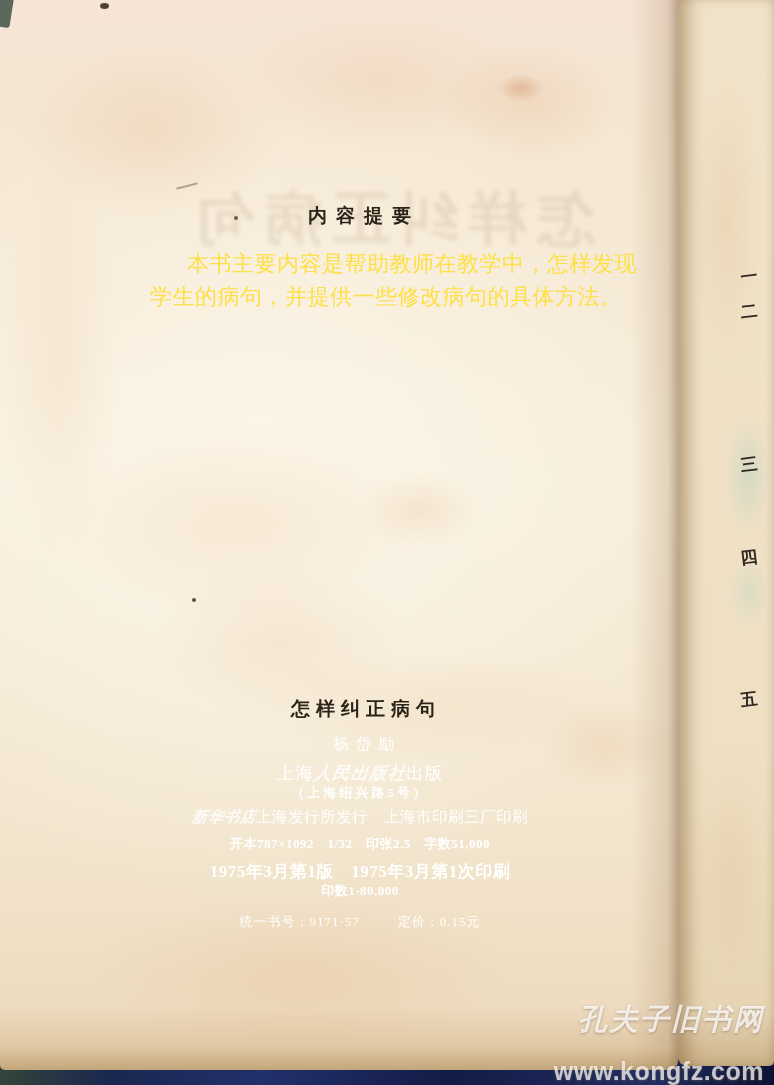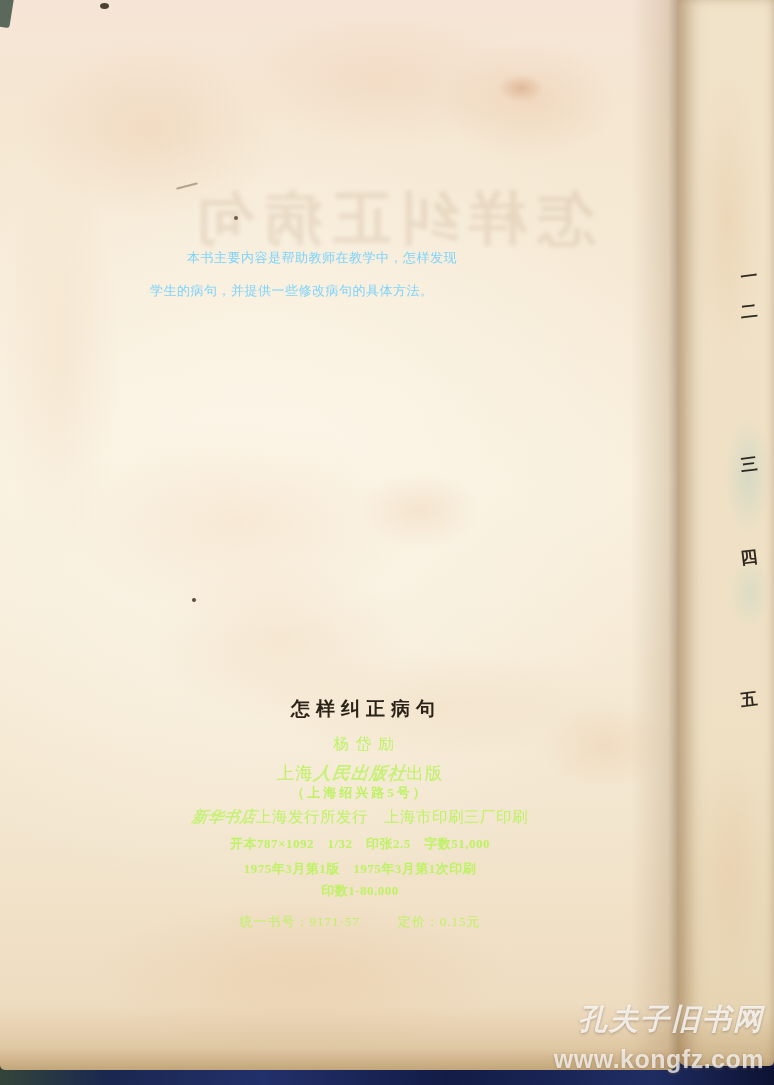--- a/index.html
+++ b/index.html
@@ -46,54 +46,54 @@
     background:rgba(95,80,62,.45); transform:rotate(-14deg); border-radius:2px;
   }
   
   .ghost-title {
     position:absolute; left:100px; top:180px; width:580px; z-index:1;
     text-align:center; font-size:58px; font-weight:bold; letter-spacing:10px;
     color:rgba(163,124,88,.17); transform:scaleX(-1); filter:blur(2px);
     white-space:nowrap;
   }
   
-  .txt { position:absolute; z-index:3; white-space:nowrap; color:#bef264; }
+  .txt { position:absolute; z-index:3; white-space:nowrap; color:#ffffff; }
   .summary-title { left:140px; top:203px; width:430px; text-align:center;
     font-size:19px; font-weight:bold; letter-spacing:9px; padding-left:9px; color:#2c2318; }
-  .s-line  { left:150px; width:440px; font-size:13px; letter-spacing:.5px; color:#7dd3fc; }
+  .s-line  { left:150px; width:440px; font-size:22px; letter-spacing:.5px; color:#fde047; }
   .s-line1 { top:249px; padding-left:37px; }
   .s-line2 { top:282px; }
   .s-line3 { top:315px; padding-left:37px; }
 
   .c-line   { left:35px; width:650px; text-align:center; }
   .c-title  { top:696px; font-size:19px; font-weight:bold; letter-spacing:6px; padding-left:6px; color:#2c2318; }
   .c-author { top:734px; font-size:15.5px; letter-spacing:7px; padding-left:7px; }
   .c-publisher { top:761px; font-size:17.5px; letter-spacing:1px; }
   .c-address   { top:784px; font-size:13px; letter-spacing:3px; font-weight:bold; }
   .c-dist      { top:807px; font-size:15.5px; letter-spacing:.5px; }
   .c-format    { top:835px; font-size:13px; letter-spacing:.5px; font-weight:bold; }
-  .c-edition   { top:860px; font-size:13px; letter-spacing:.5px; font-weight:bold; }
+  .c-edition   { top:860px; font-size:17px; letter-spacing:.5px; font-weight:bold; }
   .c-run       { top:882px; font-size:13px; letter-spacing:.5px; font-weight:bold; }
   .c-booknum   { top:913px; font-size:13px; letter-spacing:1px; }
   .script { display:inline-block; font-style:italic; transform:skewX(-8deg); opacity:.82; font-weight:bold; }
   .gap-s  { display:inline-block; width:16px; }
   .gap-m  { display:inline-block; width:38px; }
 
   
   .edge-num { position:absolute; left:58px; width:26px; text-align:center; z-index:2;
     font-size:17px; font-weight:bold; color:#2e2821; transform:rotate(-7deg); }
   .en-1 { top:265px; } .en-2 { top:300px; } .en-3 { top:453px; }
   .en-4 { top:546px; } .en-5 { top:688px; }
 
   
   .watermark { position:absolute; right:10px; top:1000px; z-index:5; text-align:right;
     color:rgba(255,255,255,.78); }
   .wm-cn  { font-size:29px; font-weight:bold; font-style:italic; letter-spacing:2px;
     text-shadow:0 1px 3px rgba(128,100,70,.55), 0 0 7px rgba(255,255,255,.22);text-align:right; }
-  .wm-url { font-size:25px; font-weight:bold; letter-spacing:.5px; margin-top:5px;
+  .wm-url { font-size:25px; font-weight:bold; letter-spacing:.5px; margin-top:17px;
     font-family:"Liberation Sans", sans-serif; color:rgba(255,255,255,.72);
     text-shadow:0 1px 3px rgba(128,100,70,.5); }
 </style>
 </head>
 <body>
 
 <div class="photo">
 
   <div class="strip-bottom"></div>
 
@@ -124,20 +124,21 @@
     <div class="speck" style="left:234px;top:216px;width:4px;height:4px;background:#6a5742;"></div>
     <div class="speck" style="left:100px;top:3px;width:9px;height:6px;background:#4e4034;"></div>
     <div class="speck" style="left:192px;top:598px;width:4px;height:4px;background:#5d4c39;"></div>
     <div class="pencil-mark"></div>
   </div>
 
   <div class="corner-tl"></div>
 
   <div class="ghost-title">怎样纠正病句</div>
 
+  <div class="txt summary-title">内容提要</div>
   <div class="txt s-line s-line1">本书主要内容是帮助教师在教学中，怎样发现</div>
   <div class="txt s-line s-line2">学生的病句，并提供一些修改病句的具体方法。</div>
 
   <div class="txt c-line c-title">怎样纠正病句</div>
   <div class="txt c-line c-author">杨岱励</div>
   <div class="txt c-line c-publisher"><span>上海</span><span class="script">人民出版社</span><span>出版</span></div>
   <div class="txt c-line c-address">（上海绍兴路5号）</div>
   <div class="txt c-line c-dist"><span class="script">新华书店</span><span>上海发行所发行</span><span class="gap-s"></span><span>上海市印刷三厂印刷</span></div>
   <div class="txt c-line c-format">开本787×1092　1/32　印张2.5　字数51,000</div>
   <div class="txt c-line c-edition">1975年3月第1版　1975年3月第1次印刷</div>

